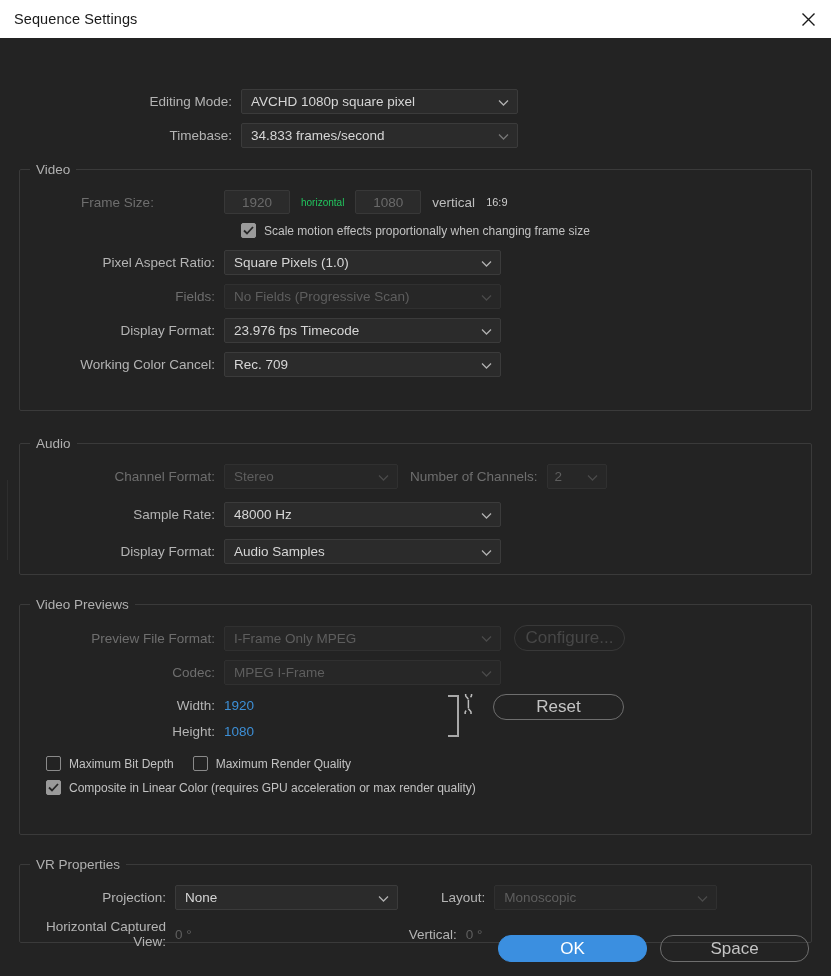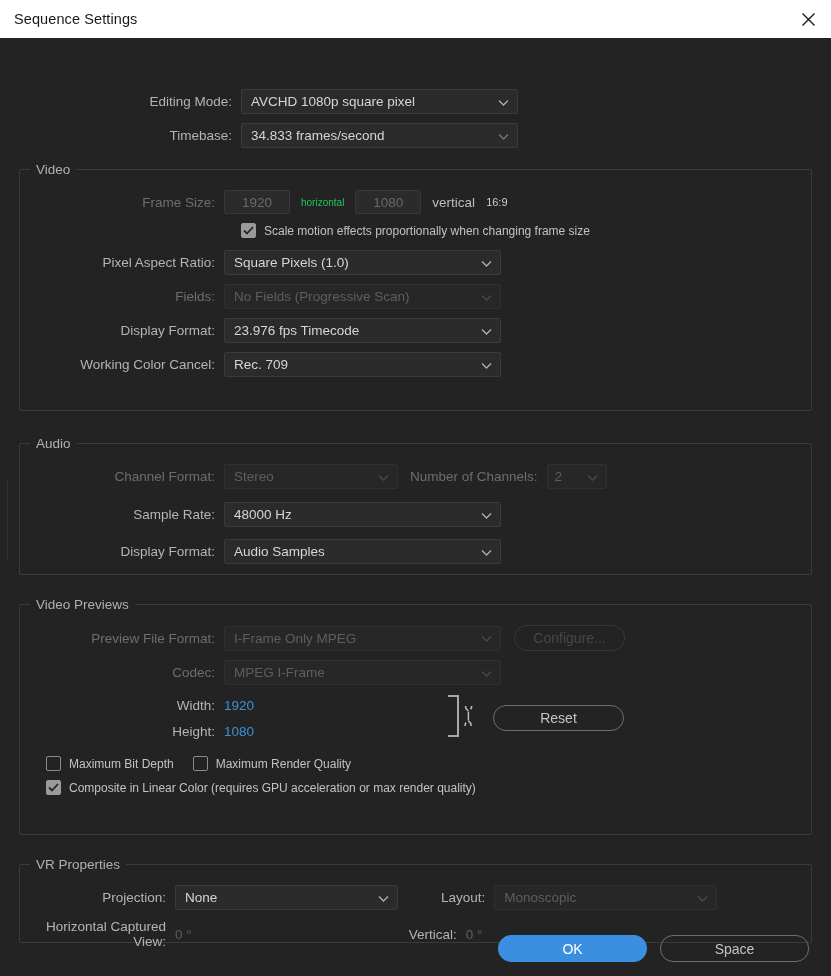--- a/index.html
+++ b/index.html
@@ -166,21 +166,21 @@
   }
   .cb-row { display: flex; align-items: center; }
 
   
   .pill {
     height: 26px;
     border-radius: 13px;
     border: 1px solid #6e6e6e;
     background: transparent;
     color: #c4c4c4;
-    font-size: 14px;
+    font-size: 17px;
     font-family: "Liberation Sans", sans-serif;
     display: inline-flex;
     align-items: center;
     justify-content: center;
     cursor: pointer;
     padding: 0 18px;
   }
   .pill.disabled {
     border-color: #383838;
     color: #474747;
@@ -208,21 +208,20 @@
     display: flex;
     justify-content: flex-end;
     gap: 13px;
     padding-right: 22px;
   }
   .footer .pill { width: 149px; height: 27px; padding: 0; }
 
   
   .linkwrap {
     display: flex;
-    align-items: center;
     gap: 0;
   }
 </style>
 </head>
 <body>
 
 <div class="dialog">
 
   <div class="titlebar">
     <span class="titlebar-title">Sequence Settings</span>
@@ -262,21 +261,21 @@
               </svg>
           </span>
         </div>
       </div>
     </div>
 
     <fieldset style="height:249px;">
       <legend>Video</legend>
 
       <div class="row">
-        <div class="lbl dim" style="width:204px;">Frame Size:</div>
+        <div class="lbl dim" style="width:204px;text-align:center;">Frame Size:</div>
         <div class="num">
           <span>1920</span>
         </div>
         <span style="font-size:10px;color:#22c55e;margin:0 11px;">horizontal</span>
         <div class="num">
           <span>1080</span>
         </div>
         <span style="font-size:13.5px;color:#bdbdbd;margin:0 11px 0 11px;">vertical</span>
         <span style="font-size:11px;color:#cfcfcf;">16:9</span>
       </div>

